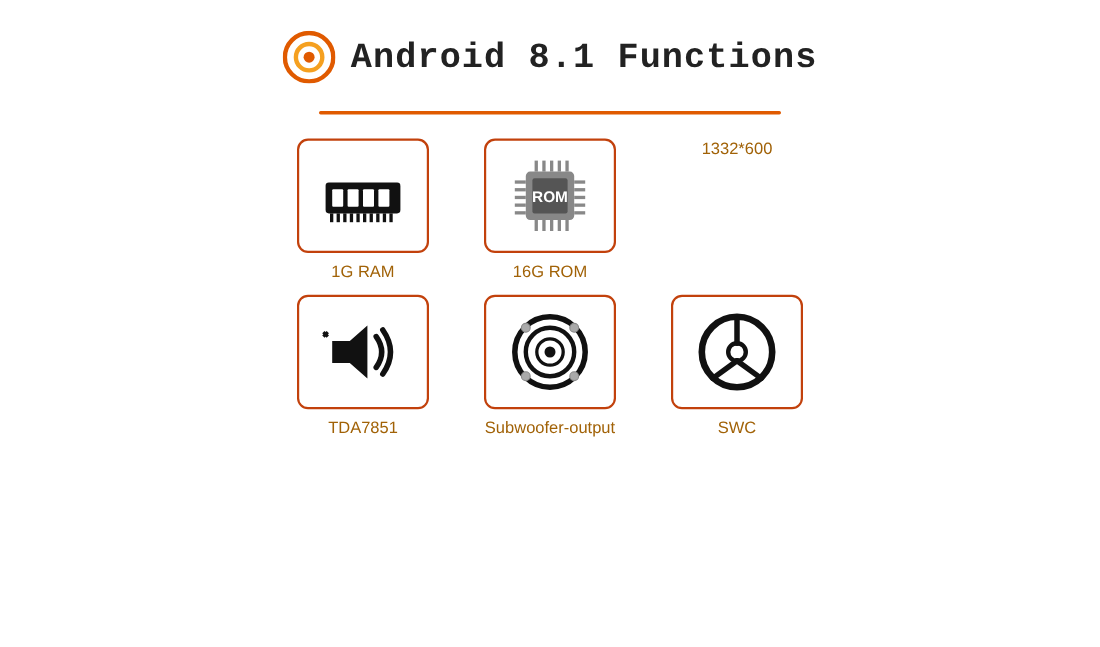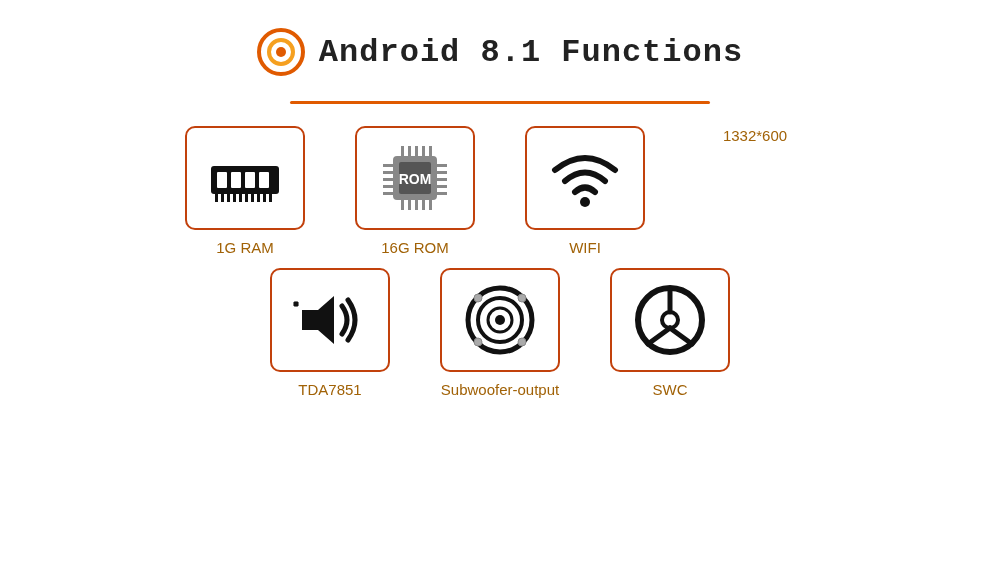--- a/index.html
+++ b/index.html
@@ -158,31 +158,20 @@
           <rect x="26" y="62" width="3" height="10" fill="#888"></rect>
           <rect x="33" y="62" width="3" height="10" fill="#888"></rect>
           <rect x="40" y="62" width="3" height="10" fill="#888"></rect>
           <rect x="47" y="62" width="3" height="10" fill="#888"></rect>
           <rect x="54" y="62" width="3" height="10" fill="#888"></rect>
         </svg>
       </div>
       <span class="cell-label">16G ROM</span>
     </div>
 
-    <div class="feature-cell">
-      <div class="icon-box">
-        <svg viewBox="0 0 80 80" fill="none" xmlns="http://www.w3.org/2000/svg">
-          <path d="M10 32 Q40 8 70 32" stroke="#111" stroke-width="6" fill="none" stroke-linecap="round"></path>
-          <path d="M20 43 Q40 26 60 43" stroke="#111" stroke-width="6" fill="none" stroke-linecap="round"></path>
-          <path d="M30 54 Q40 45 50 54" stroke="#111" stroke-width="6" fill="none" stroke-linecap="round"></path>
-          <circle cx="40" cy="64" r="5" fill="#111"></circle>
-        </svg>
-      </div>
-      <span class="cell-label">WIFI</span>
-    </div>
 
     <div class="feature-cell">
       <span class="cell-label">1332*600</span>
     </div>
 
   </div>
 
   <div class="grid-row">
 
     <div class="feature-cell">

